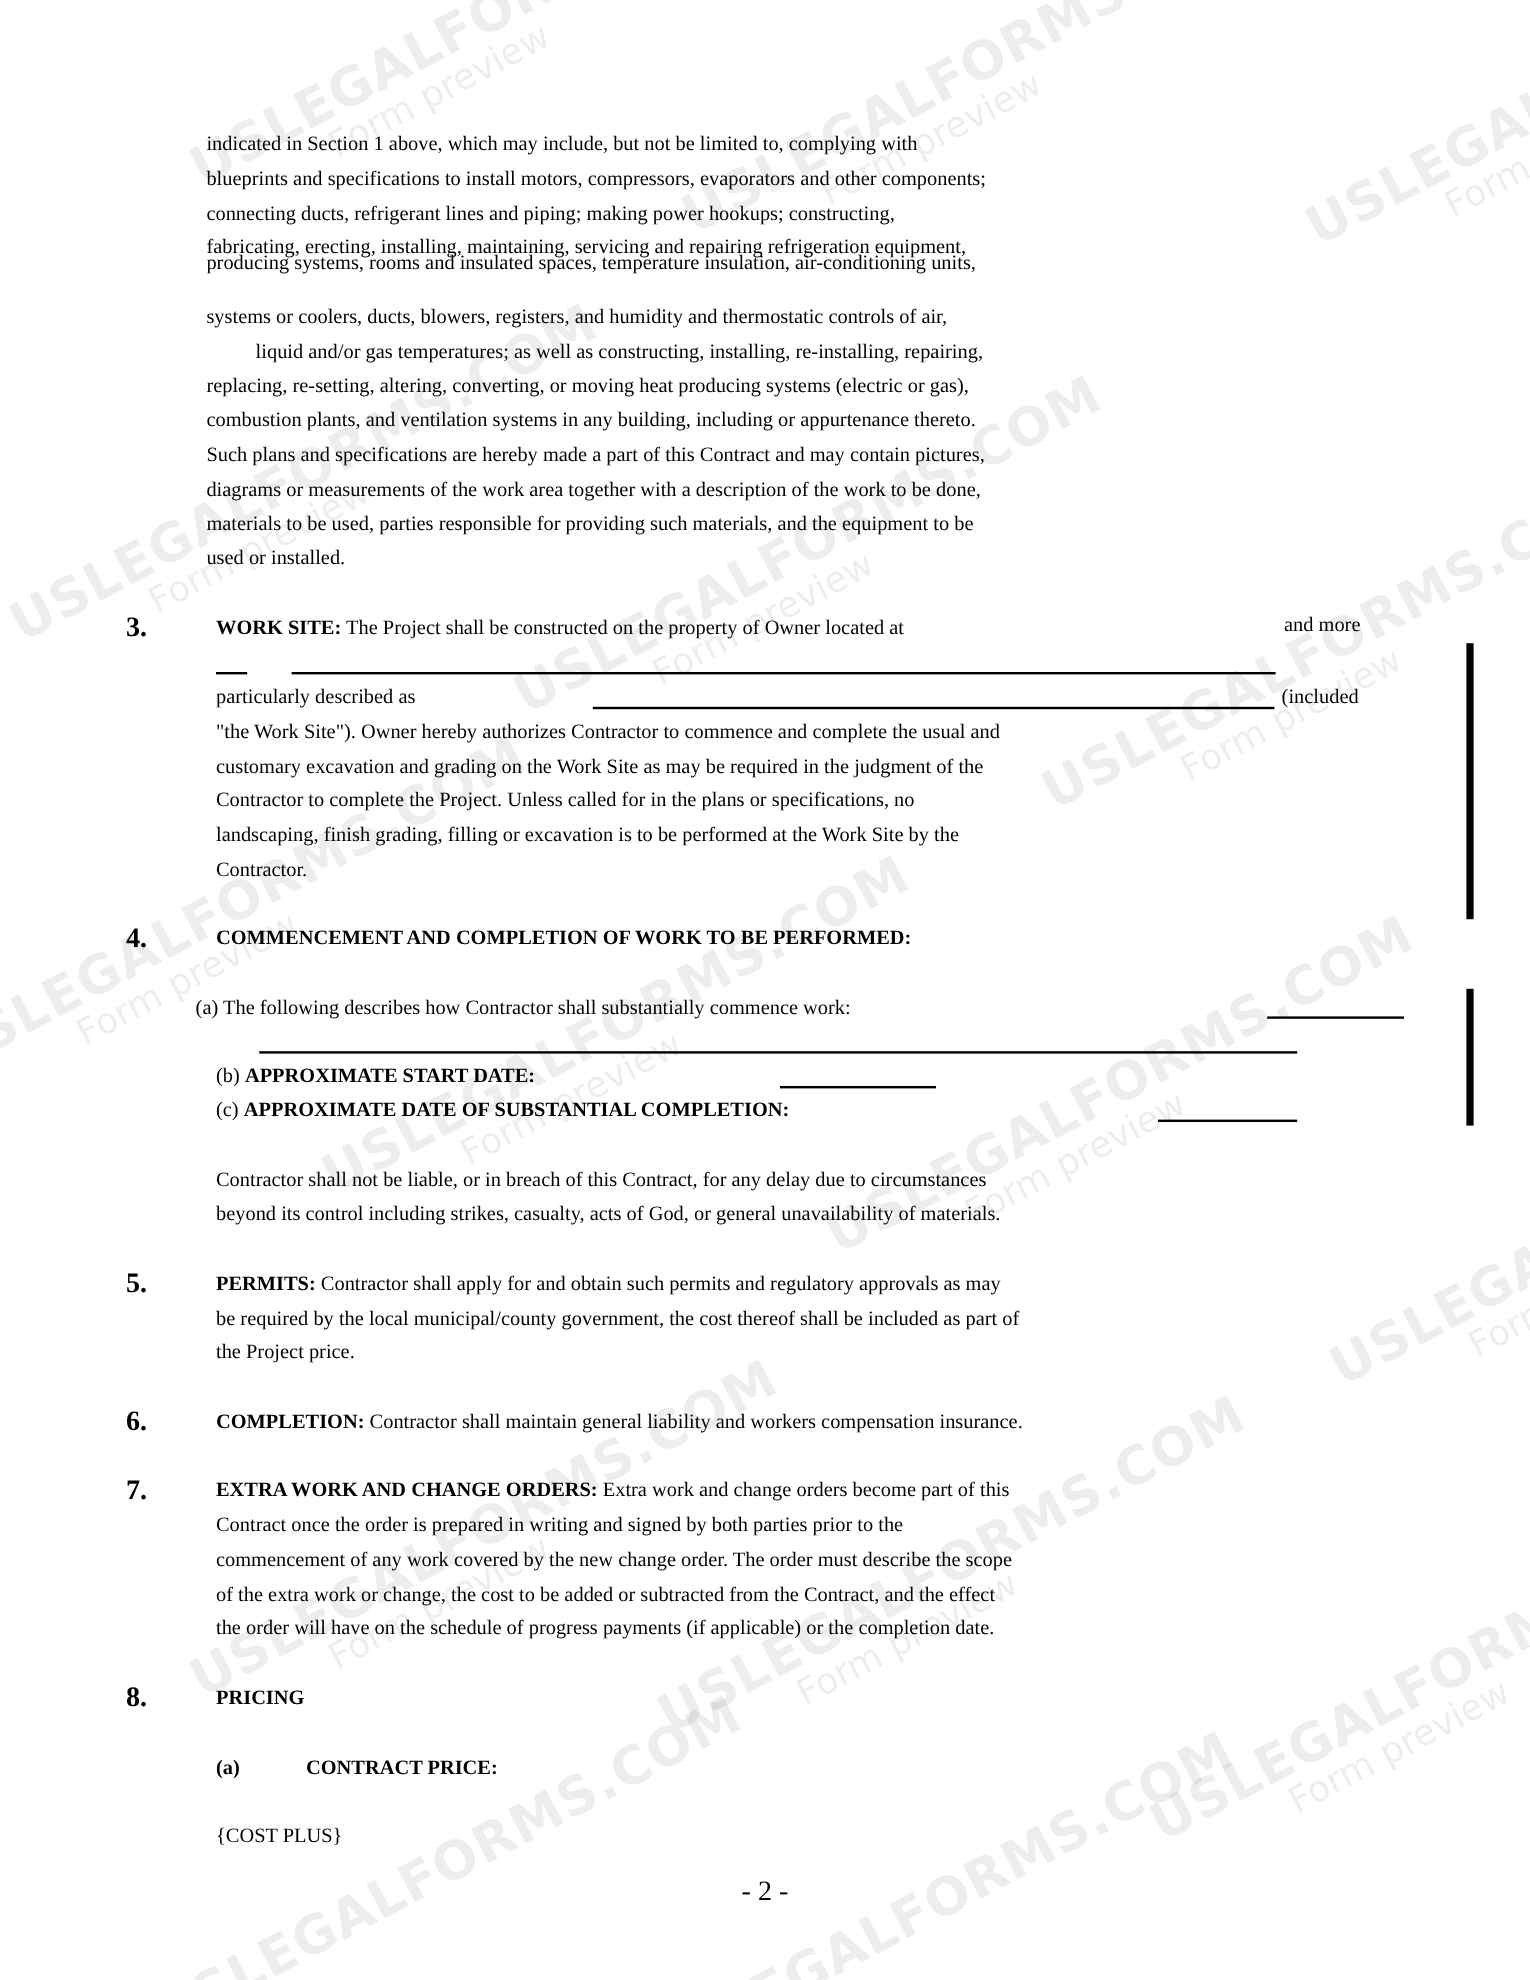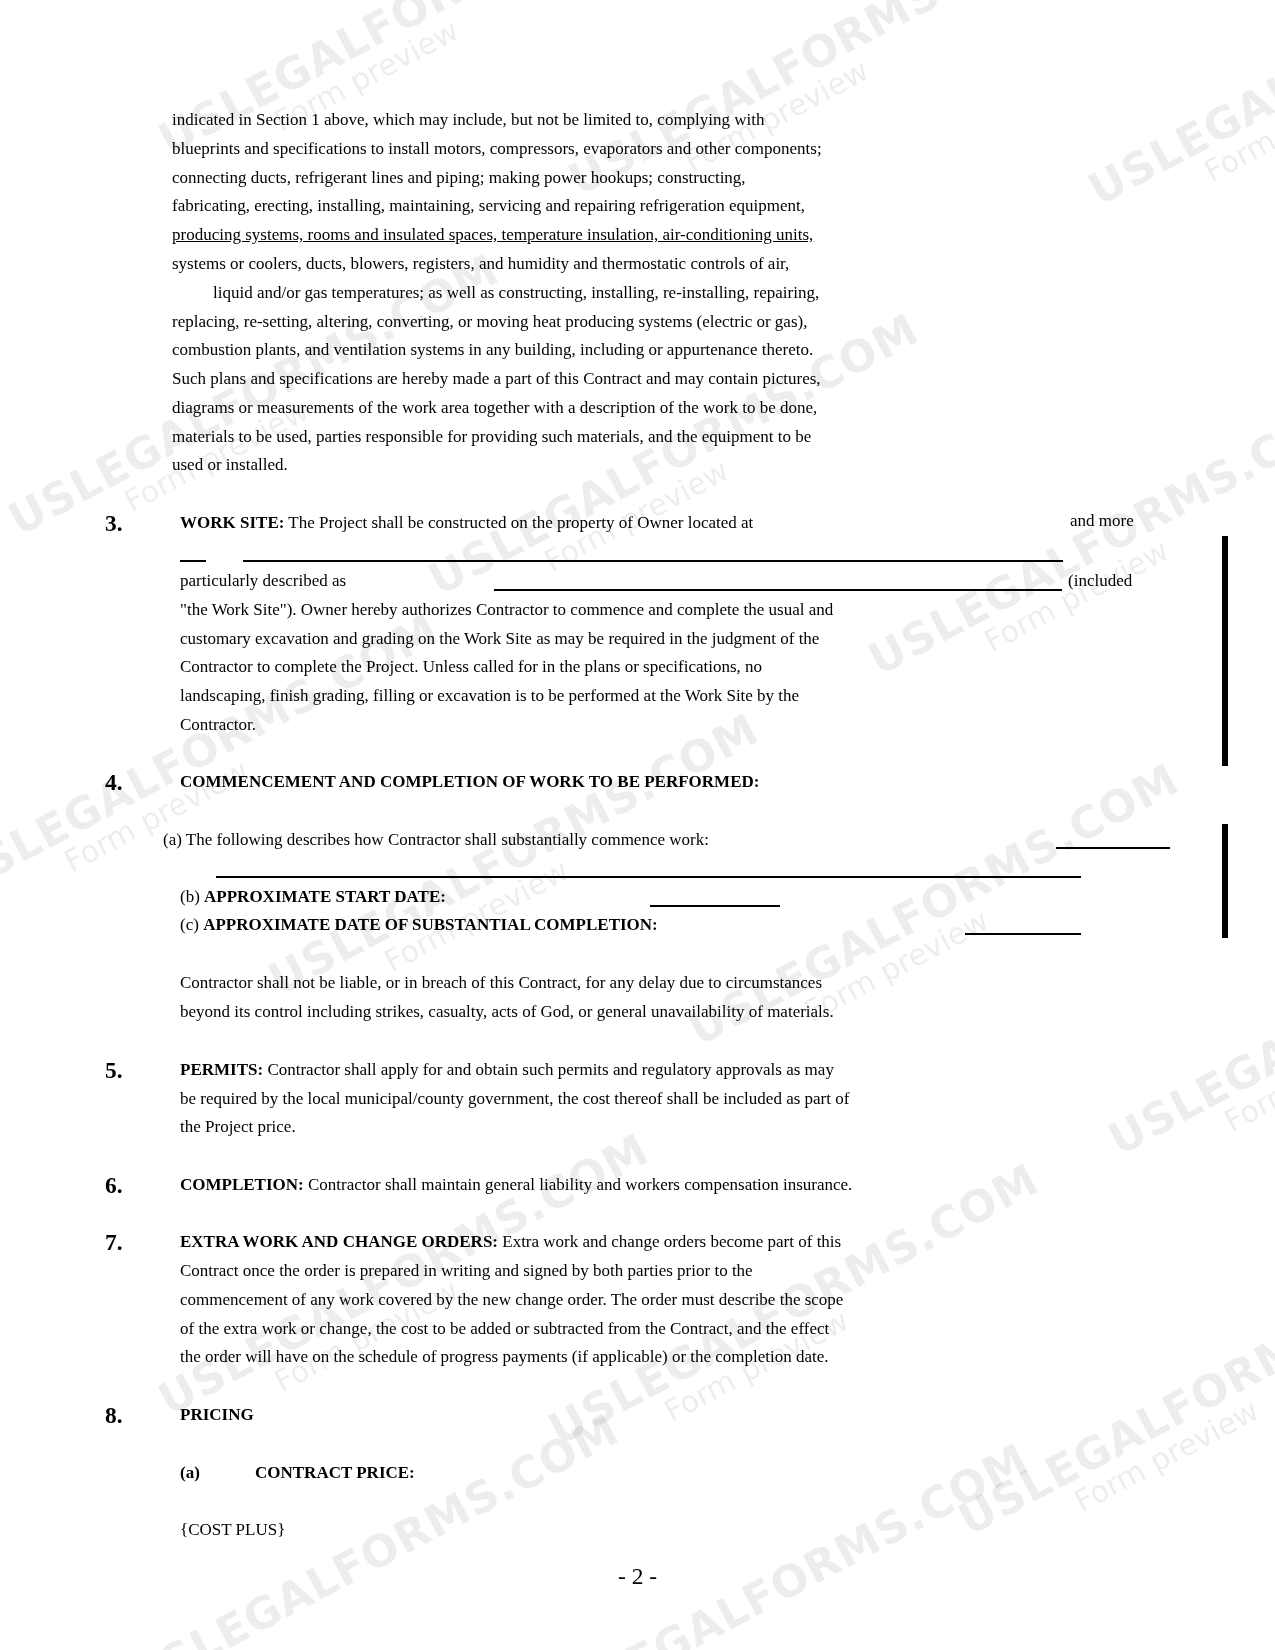--- a/index.html
+++ b/index.html
@@ -79,21 +79,21 @@
   </div>
   <div class="wm" style="left:530px; top:1690px; transform:rotate(-28deg);">
     <span class="big">USLEGALFORMS.COM</span>
   </div>
 
   <div>
     <div class="line" style="left:172px; top:106px;">indicated in Section 1 above, which may include, but not be limited to, complying with</div>
     <div class="line" style="left:172px; top:135px;">blueprints and specifications to install motors, compressors, evaporators and other components;</div>
     <div class="line" style="left:172px; top:164px;">connecting ducts, refrigerant lines and piping; making power hookups; constructing,</div>
     <div class="line" style="left:172px; top:192px;">fabricating, erecting, installing, maintaining, servicing and repairing refrigeration equipment,</div>
-    <div class="line" style="left:172px; top:221px;text-decoration:underline;">producing systems, rooms and insulated spaces, temperature insulation, air-conditioning units,</div>
+    <div class="line" style="left:172px; top:205px;">producing systems, rooms and insulated spaces, temperature insulation, air-conditioning units,</div>
     <div class="line" style="left:172px; top:250px;">systems or coolers, ducts, blowers, registers, and humidity and thermostatic controls of air,</div>
     <div class="line" style="left:172px; top:279px;margin-left:41px;">liquid and/or gas temperatures; as well as constructing, installing, re-installing, repairing,</div>
     <div class="line" style="left:172px; top:308px;">replacing, re-setting, altering, converting, or moving heat producing systems (electric or gas),</div>
     <div class="line" style="left:172px; top:336px;">combustion plants, and ventilation systems in any building, including or appurtenance thereto.</div>
     <div class="line" style="left:172px; top:365px;">Such plans and specifications are hereby made a part of this Contract and may contain pictures,</div>
     <div class="line" style="left:172px; top:394px;">diagrams or measurements of the work area together with a description of the work to be done,</div>
     <div class="line" style="left:172px; top:423px;">materials to be used, parties responsible for providing such materials, and the equipment to be</div>
     <div class="line" style="left:172px; top:451px;">used or installed.</div>
   </div>
 

